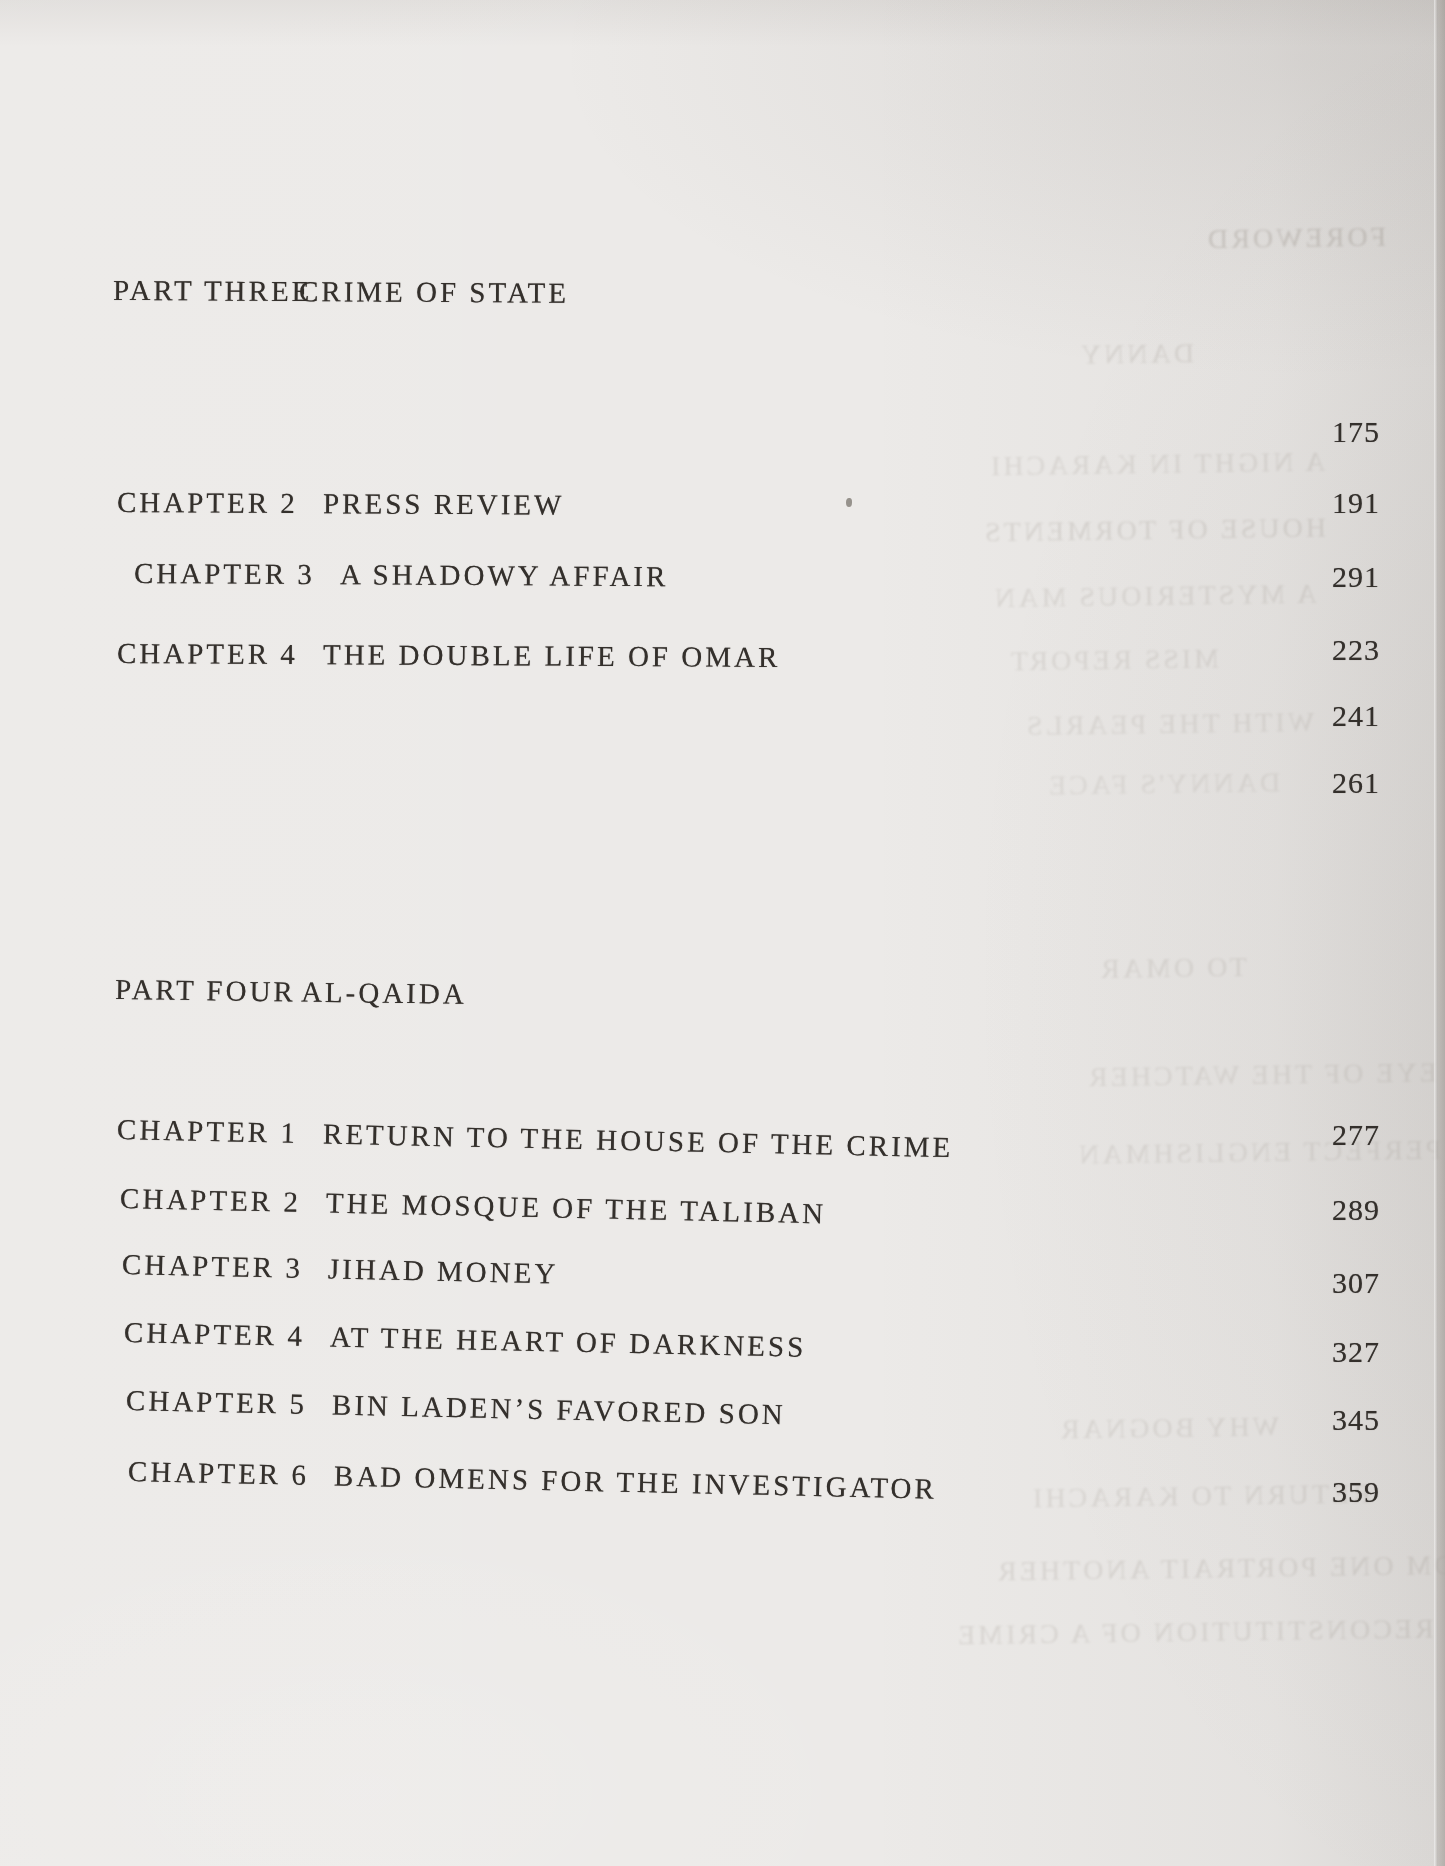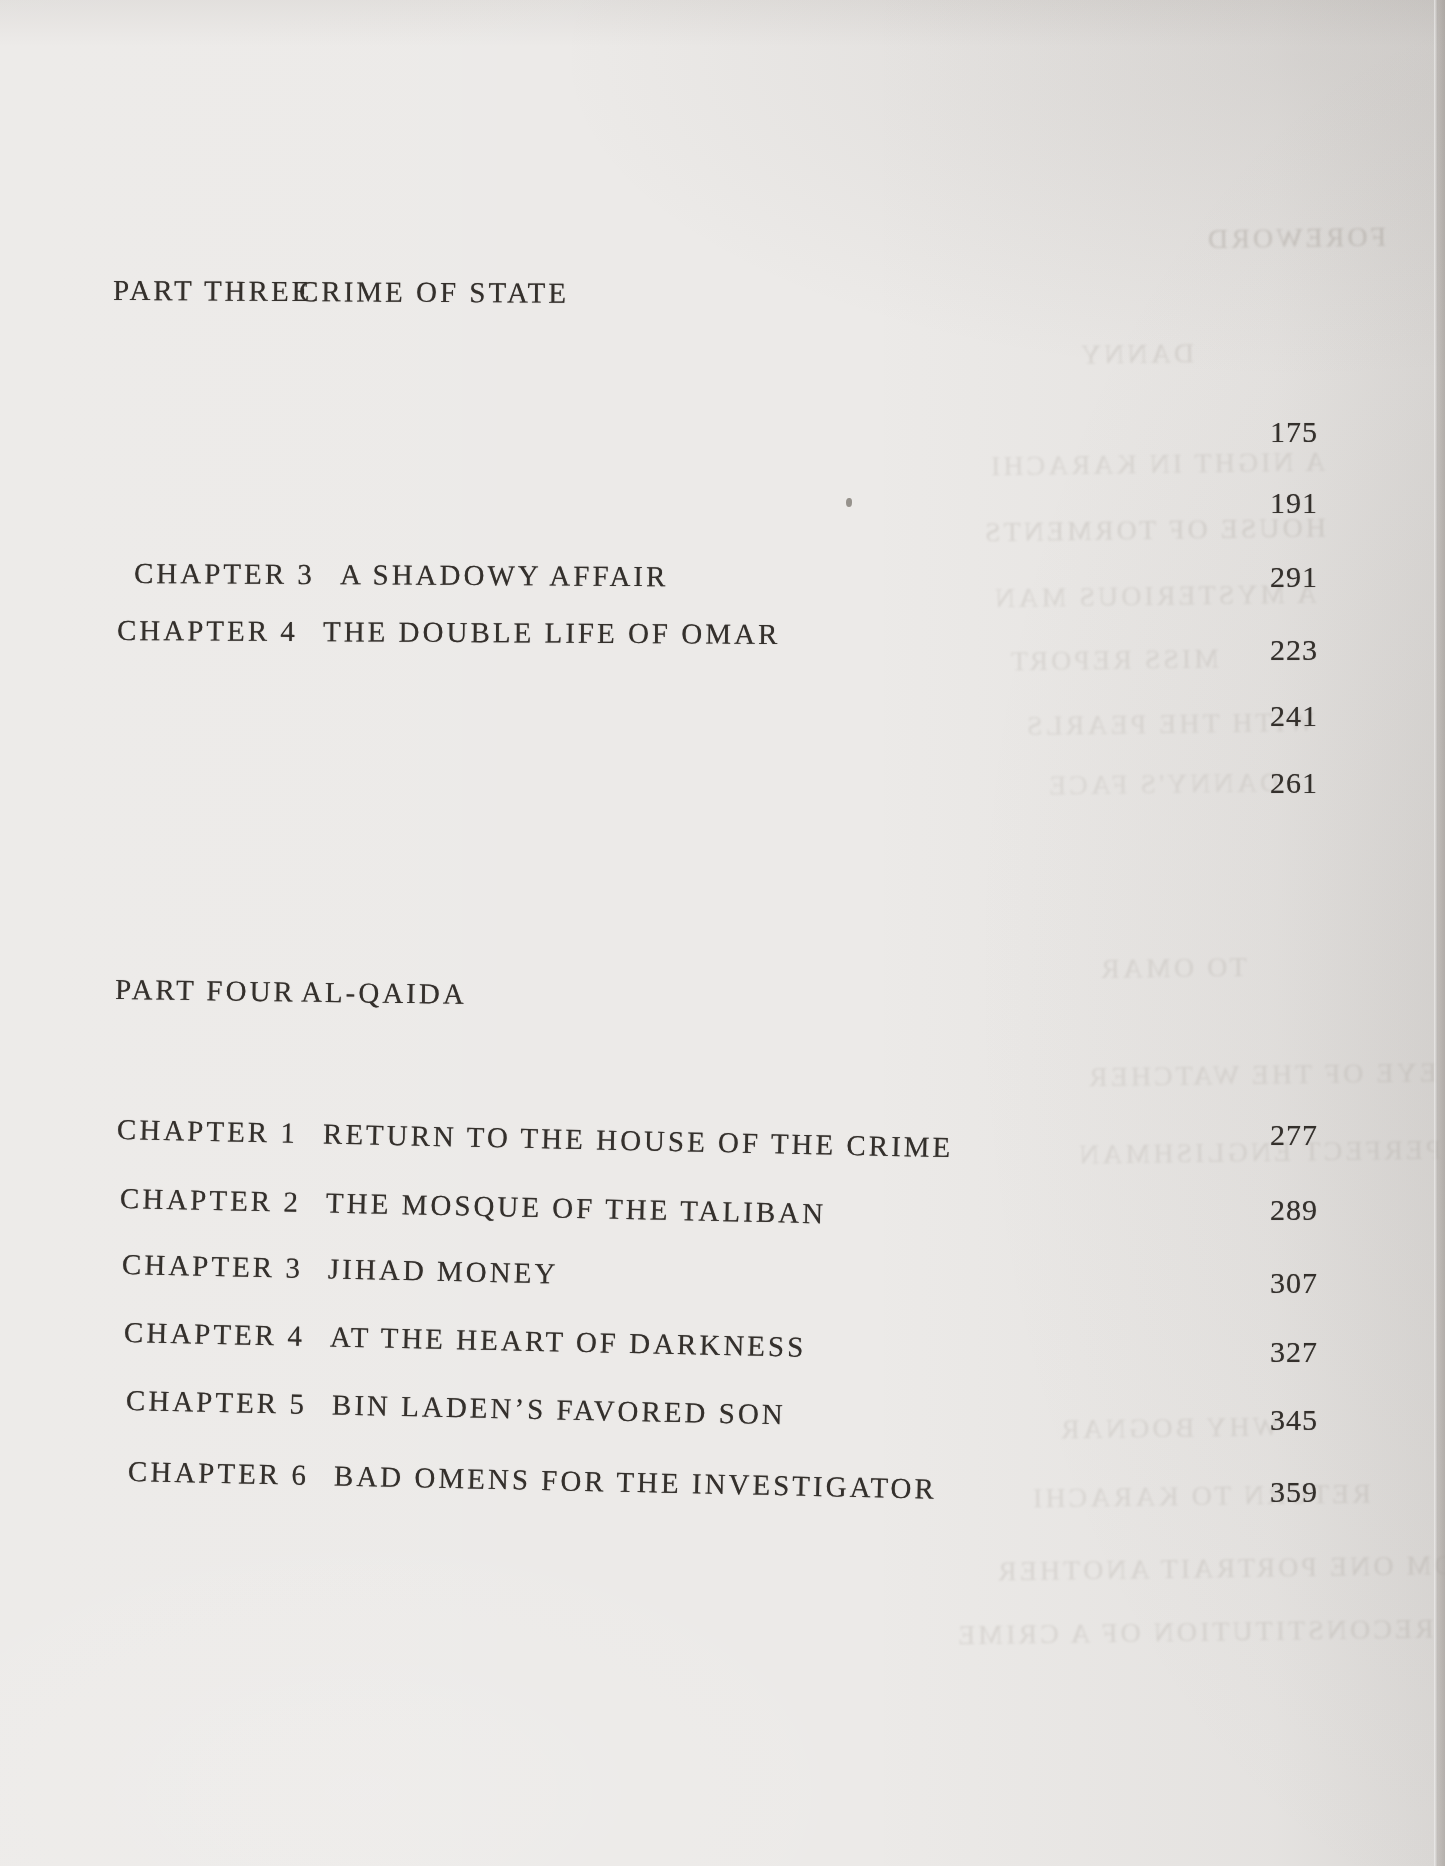--- a/index.html
+++ b/index.html
@@ -35,20 +35,21 @@
   .row .lbl{display:inline-block;letter-spacing:3px;}
   .ch .lbl{width:206px;}
   .part .lbl{width:186px;}
   .row .ttl{letter-spacing:3px;}
   .tilt-a{display:inline-block;transform:rotate(0.35deg);transform-origin:0 60%;}
   .tilt-b{display:inline-block;transform:rotate(1.25deeg);transform-origin:0 60%;}
   .tilt-b{display:inline-block;transform:rotate(1.25deg);transform-origin:0 60%;}
   .tilt-h{display:inline-block;transform:rotate(0.8deg);transform-origin:0 60%;}
   .pnum{
     position:absolute;left:1270px;width:110px;
+    text-align:right;
     font-size:30px;letter-spacing:1px;
     color:#34302c;text-shadow:0 0 0.7px rgba(52,48,44,0.65);
     line-height:40px;
   }
   .ghost{
     position:absolute;
     white-space:nowrap;
     font-size:28px;letter-spacing:3px;
     color:#6e6458;
     transform:scaleX(-1) rotate(0.8deg);
@@ -82,28 +83,31 @@
   <div class="ghost" style="left:955px;top:1616px;opacity:0.14">RECONSTITUTION OF A CRIME</div>
 
   <div class="speck"></div>
 
   <div class="row part" style="top:270px;left:113px">
     <span class="tilt-a"><span class="lbl">PART THREE</span><span class="ttl">CRIME OF STATE</span></span>
   </div>
 
   <div class="pnum" style="top:412px">175</div>
 
+  <div class="row ch" style="top:482px;left:117px">
+    <span class="tilt-a"><span class="lbl">CHAPTER 2</span><span class="ttl">PRESS REVIEW</span></span>
+  </div>
   <div class="pnum" style="top:483px">191</div>
 
   <div class="row ch" style="top:553px;left:134px">
     <span class="tilt-a"><span class="lbl">CHAPTER 3</span><span class="ttl">A SHADOWY AFFAIR</span></span>
   </div>
   <div class="pnum" style="top:557px">291</div>
 
-  <div class="row ch" style="top:610px;left:117px">
+  <div class="row ch" style="top:633px;left:117px">
     <span class="tilt-a"><span class="lbl">CHAPTER 4</span><span class="ttl">THE DOUBLE LIFE OF OMAR</span></span>
   </div>
   <div class="pnum" style="top:630px">223</div>
 
   <div class="pnum" style="top:696px">241</div>
 
   <div class="pnum" style="top:763px">261</div>
 
   <div class="row part" style="top:969px;left:115px">
     <span class="tilt-h"><span class="lbl">PART FOUR</span><span class="ttl">AL-QAIDA</span></span>

